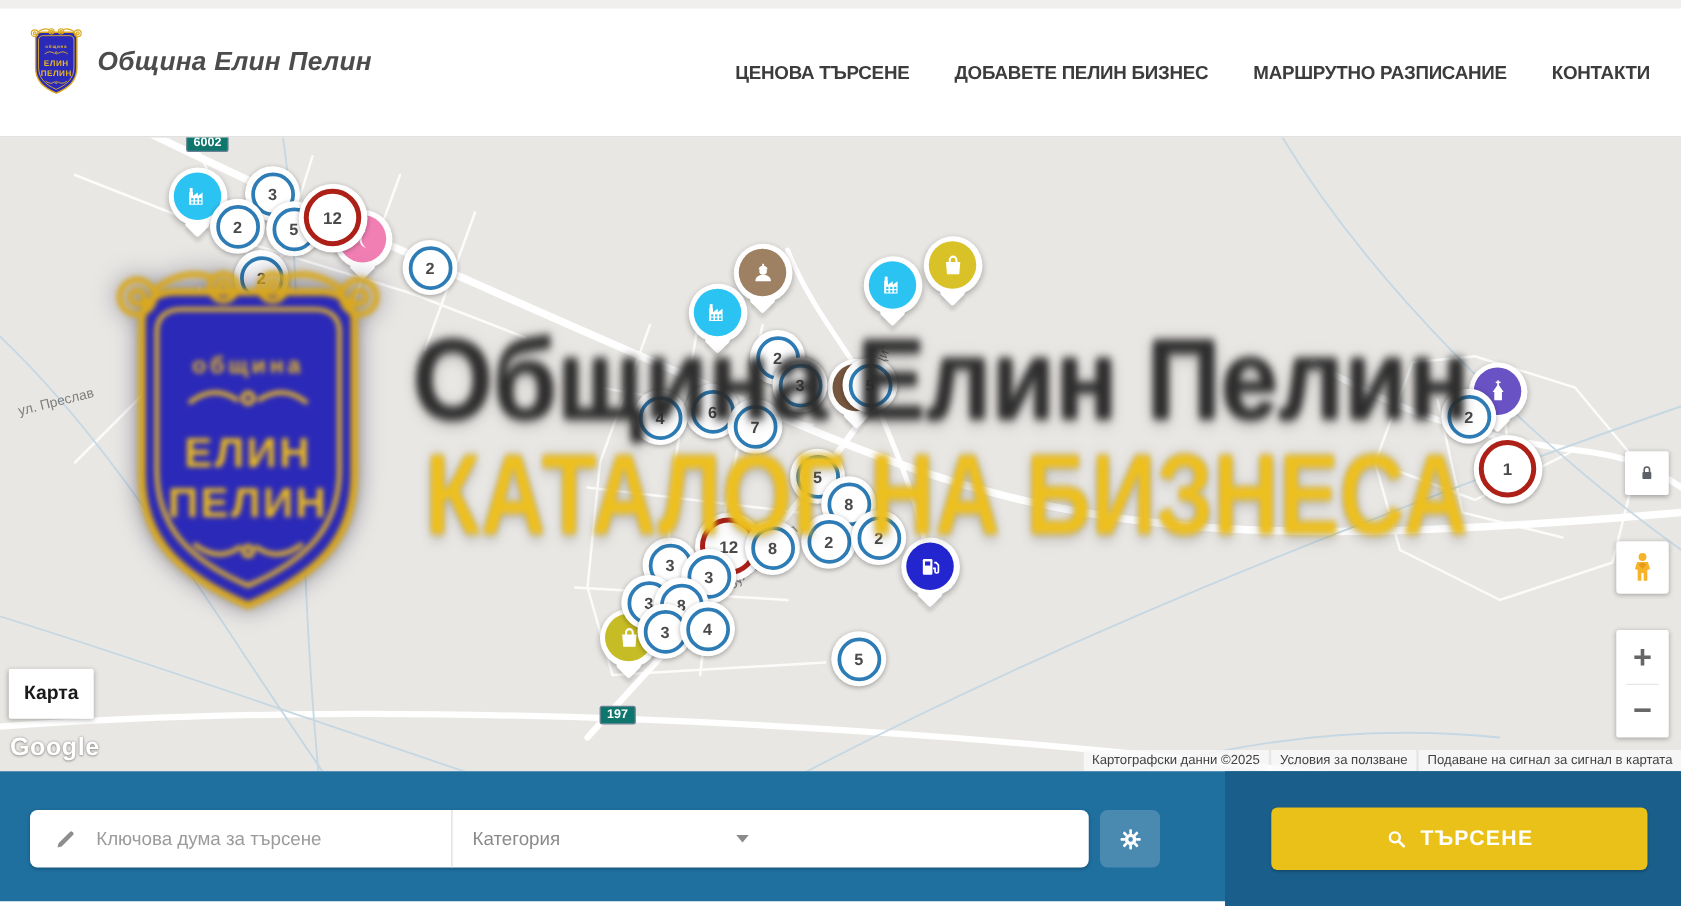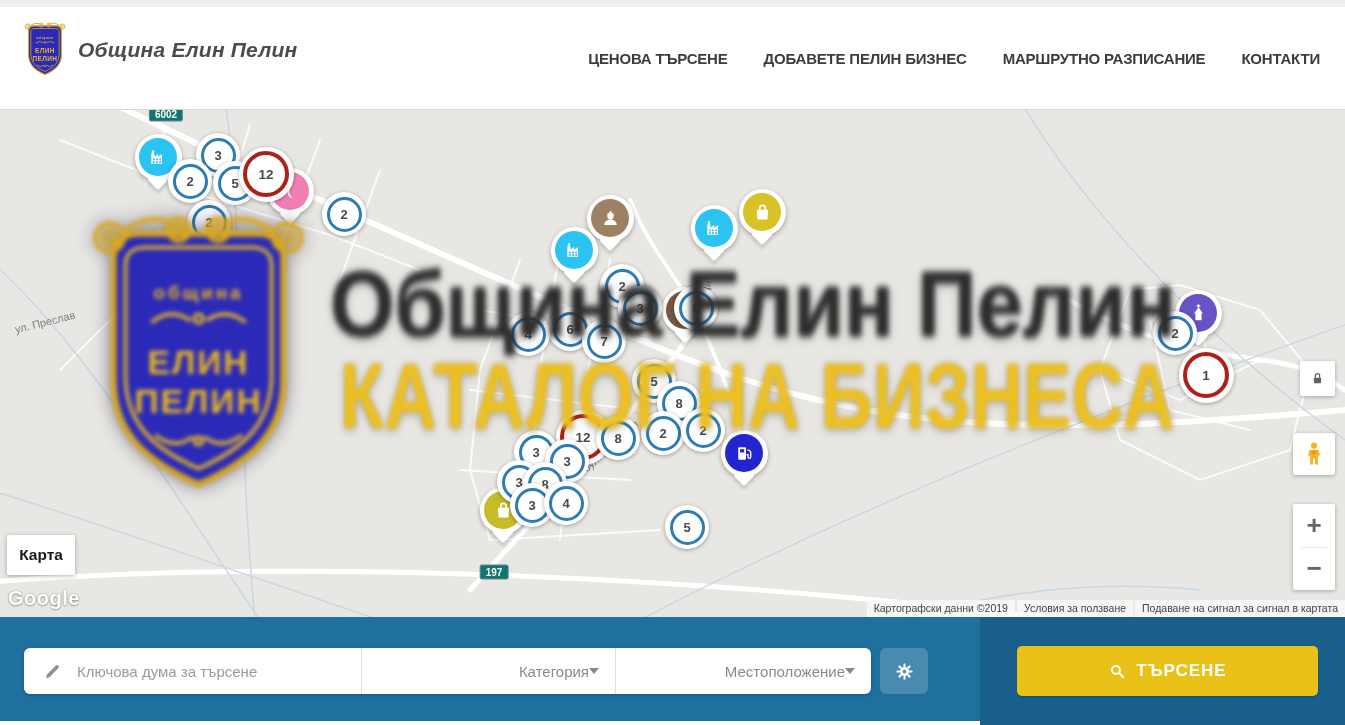--- a/index.html
+++ b/index.html
@@ -48,21 +48,21 @@
   .zbtn{width:42px;height:42px;display:flex;align-items:center;justify-content:center;font-size:26px;font-weight:bold;color:#666;cursor:pointer;}
   .zdiv{width:26px;height:1px;background:#e6e6e6;}
   
   .bar{position:absolute;left:0;top:617px;width:1345px;height:104px;background:#1f6f9f;}
   .bar-right{position:absolute;right:0;top:0;width:365px;height:108px;background:#1a5f8b;}
   .pill{position:absolute;left:24px;top:31px;width:847px;height:46px;background:#fff;border-radius:6px;display:flex;align-items:stretch;box-shadow:0 1px 3px rgba(0,0,0,.25);}
   .pill .cell{display:flex;align-items:center;box-sizing:border-box;}
   .cell-kw{width:337px;padding-left:19px;}
   .cell-kw input{border:0;outline:0;font-size:15px;color:#555;width:270px;margin-left:13px;font-family:"Liberation Sans",sans-serif;background:transparent;}
   .cell-kw input::placeholder{color:#9b9b9b;}
-  .cell-dd{border-left:1px solid #ddd;justify-content:flex-end;padding:0 16px;cursor:pointer;}
+  .cell-dd{border-left:1px solid #ddd;justify-content:space-between;padding:0 16px;cursor:pointer;}
   .cell-cat{width:254px;}
   .cell-loc{width:256px;}
   .dd-label{font-size:15px;color:#8a8a8a;}
   .caret{width:0;height:0;border-left:5px solid transparent;border-right:5px solid transparent;border-top:6px solid #8a8a8a;}
   .gear-btn{position:absolute;left:880px;top:31px;width:48px;height:46px;background:#4a89b0;border:0;border-radius:6px;display:flex;align-items:center;justify-content:center;cursor:pointer;}
   .search-btn{position:absolute;left:1017px;top:29px;width:301px;height:50px;background:#eac118;border:0;border-radius:5px;display:flex;align-items:center;justify-content:center;gap:10px;cursor:pointer;box-shadow:0 1px 2px rgba(0,0,0,.2);}
   .search-btn span{color:#fff;font-size:17px;font-weight:bold;letter-spacing:1px;}
 </style>
 </head>
 <body>
@@ -382,21 +382,21 @@
         </g>
 </svg></div>
   <div class="wm-title">Община Елин Пелин</div>
   <div class="wm-sub">КАТАЛОГ НА БИЗНЕСА</div>
 
   <div class="maptype">
     <div class="mt-map">Карта</div>
   </div>
   <div class="glogo">Google</div>
   <div class="attrib">
-    <span>Картографски данни ©2019</span>
+    <span>Картографски данни ©2025</span>
     <span class="link">Условия за ползване</span>
     <span class="link">Подаване на сигнал за сигнал в картата</span>
   </div>
   <div class="ctl ctl-lock">
     <svg viewBox="0 0 24 24" width="17" height="17">
         <path d="M9 11V8a3 3 0 016 0v3" fill="none" stroke="#5b6166" stroke-width="1.8"></path>
         <rect x="7" y="10.8" width="10" height="7.8" rx="1" fill="#5b6166"></rect>
       </svg>
   </div>
   <div class="ctl ctl-peg">
@@ -419,24 +419,20 @@
     <div class="cell cell-kw">
       <svg viewBox="0 0 24 24" width="19" height="19">
           <path fill="#8e8e8e" d="M3.8 20.2l1-4.2L16.3 4.5a1.9 1.9 0 012.7 0l.5.5a1.9 1.9 0 010 2.7L8 19.2z"></path>
         </svg>
       <input type="text" placeholder="Ключова дума за търсене" style="">
     </div>
     <div class="cell cell-dd cell-cat">
       <span class="dd-label">Категория</span>
       <span class="caret"></span>
     </div>
-    <div class="cell cell-dd cell-loc">
-      <span class="dd-label">Местоположение</span>
-      <span class="caret"></span>
-    </div>
   </div>
   <button class="gear-btn">
     <svg viewBox="0 0 24 24" width="21" height="21">
         <g fill="#fff">
           <g transform="rotate(0 12 12)">
             <rect x="10.8" y="2.8" width="2.4" height="4.2" rx="0.7"></rect>
             <rect x="10.8" y="17" width="2.4" height="4.2" rx="0.7"></rect>
           </g>
           <g transform="rotate(45 12 12)">
             <rect x="10.8" y="2.8" width="2.4" height="4.2" rx="0.7"></rect>

